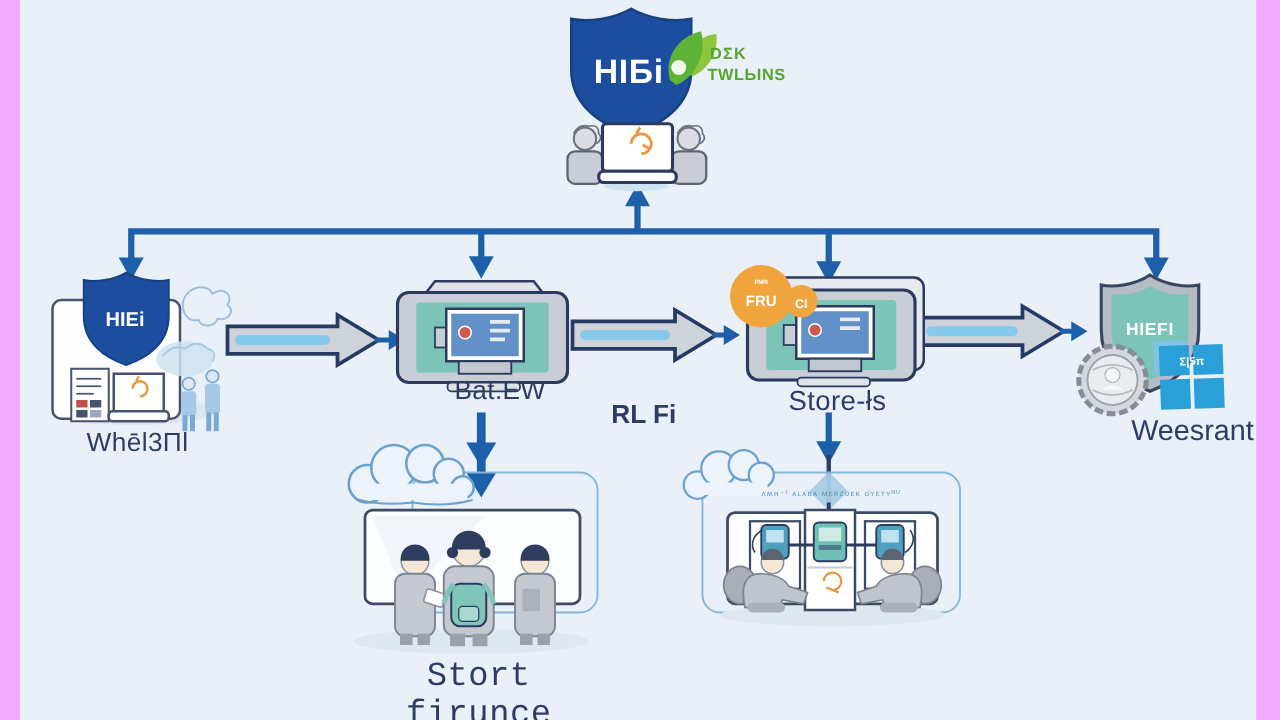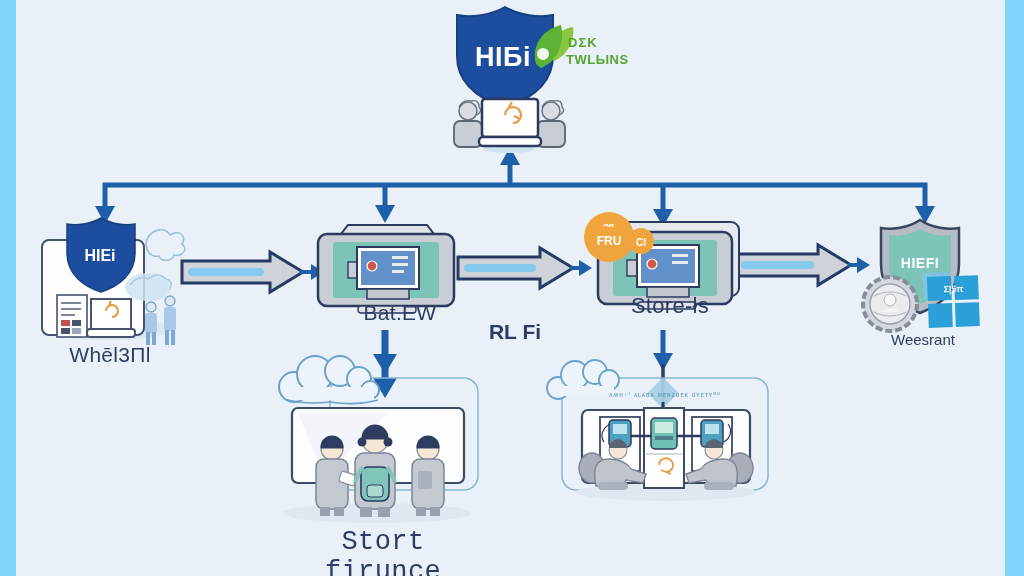--- a/index.html
+++ b/index.html
@@ -1,26 +1,26 @@
 <!DOCTYPE html>
 <html><head>
 <meta charset="utf-8">
 <style>
   html,body{margin:0;padding:0;background:#ffffff;}
   .stage{position:relative;width:1024px;height:576px;overflow:hidden;
-         font-family:"Liberation Sans",sans-serif;background:#7dd3fc;}
+         font-family:"Liberation Sans",sans-serif;background:#f0abfc;}
   .canvas{position:absolute;left:16px;right:19px;top:0;bottom:0;background:#e9f0f8;}
   .abs{position:absolute;}
   svg{display:block;overflow:visible;}
   svg text{font-family:"Liberation Sans",sans-serif;}
   .label{position:absolute;text-align:center;color:#2e3c63;font-weight:500;}
   .lbl-item{font-size:21px;letter-spacing:0.3px;}
   .lbl-mid{font-size:21px;font-weight:600;}
   .lbl-scene{font-size:27px;letter-spacing:0.4px;font-family:Liberation Mono, monospace;}
-  .lbl-right{font-size:15px;}
+  .lbl-right{font-size:23px;text-align:right;}
 </style>
 </head>
 <body>
 
 <div class="stage">
   <div class="canvas"></div>
 
   <svg class="abs" style="left:0;top:0;" width="1024" height="576" viewBox="0 0 1024 576">
     <g stroke="#1e5faa" fill="#1e5faa">
       <path d="M105,210 L105,185 L925,185 L925,210" stroke-width="5" fill="none"></path>
@@ -168,21 +168,21 @@
     <rect x="62" y="79" width="42" height="10" fill="#c3c8d0" stroke="#2c3a5f" stroke-width="1.5"></rect>
     <rect x="53" y="94" width="58" height="7" rx="3" fill="#dfe3e8" stroke="#2c3a5f" stroke-width="1.4"></rect>
     <g>
       <circle cx="24" cy="29" r="25" fill="#f0a43e"></circle>
       <circle cx="56" cy="33" r="13" fill="#f0a43e"></circle>
       <text x="24" y="21" text-anchor="middle" font-size="7" font-weight="bold" fill="#ffffff">ᴾᴺᴿᴵ</text>
       <text x="24" y="37" text-anchor="middle" font-size="12" font-weight="bold" fill="#ffffff">FRU</text>
       <text x="56" y="38" text-anchor="middle" font-size="10" font-weight="bold" fill="#ffffff">CI</text>
     </g>
   </svg>
-  <div class="label lbl-item abs" style="left:590px;top:293px;width:160px;font-size:22px;">Store-łs</div>
+  <div class="label lbl-item abs" style="left:590px;top:308px;width:160px;font-size:22px;">Store-łs</div>
 
   <svg class="abs" style="left:848px;top:212px;" width="150" height="135" viewBox="0 0 150 135">
     <path d="M72,8 C84,16 101,18 111,16 L111,52 C111,79 93,93 72,101 C51,93 33,79 33,52 L33,16 C43,18 60,16 72,8 Z" fill="#b6bcc5" stroke="#39465f" stroke-width="2.5"></path>
     <path d="M72,17 C81,23 95,25 103,23 L103,52 C103,73 88,85 72,92 C56,85 41,73 41,52 L41,23 C49,25 63,23 72,17 Z" fill="#7cc4b8"></path>
     <text x="72" y="56" text-anchor="middle" font-size="14" font-weight="bold" fill="#ffffff" letter-spacing="0.5">HIEFI</text>
     <g>
       <circle cx="42" cy="92" r="27" fill="#d4d8de" stroke="#858d99" stroke-width="4" stroke-dasharray="7 3"></circle>
       <circle cx="42" cy="92" r="20" fill="#e9ebef" stroke="#9aa1ac" stroke-width="1.5"></circle>
       <path d="M34,100 a10,10 0 0 1 16,0 z" fill="#f4f6f8"></path>
       <circle cx="42" cy="88" r="6" fill="#f4f6f8" stroke="#b0b6bf" stroke-width="1"></circle>

